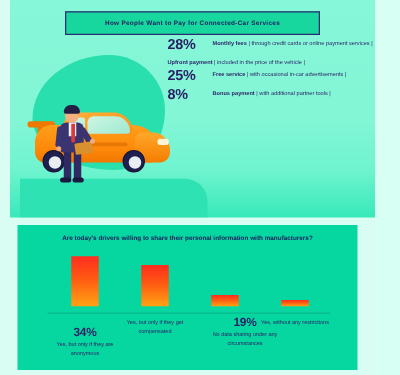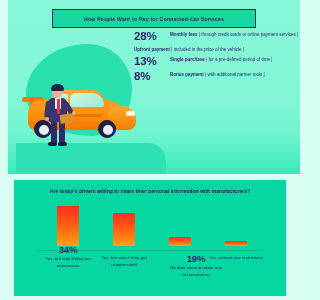--- a/index.html
+++ b/index.html
@@ -242,28 +242,28 @@
         </div>
       </div>
 
       <div class="row">
         <div class="desc">
           <b>Upfront payment</b>
           <span>| included in the price of the vehicle |</span>
         </div>
       </div>
 
-
       <div class="row">
-        <div class="pct">13%</div>
+        <div class="pct">25%</div>
         <div class="desc">
-          <b>Single purchase</b>
-          <span>| for a pre-defined period of time |</span>
+          <b>Free service</b>
+          <span>| with occasional in-car advertisements |</span>
         </div>
       </div>
+
 
       <div class="row">
         <div class="pct">8%</div>
         <div class="desc">
           <b>Bonus payment</b>
           <span>| with additional partner tools |</span>
         </div>
       </div>
 
     </div>
@@ -281,21 +281,21 @@
       <div class="bar-col" style="left:86px;">
         <div class="bar" style="height: 33px;"></div>
       </div>
       <div class="bar-col" style="left:142px;">
         <div class="bar" style="height: 9px;"></div>
       </div>
       <div class="bar-col" style="left:198px;">
         <div class="bar" style="height: 5px;"></div>
       </div>
 
-      <div class="lbl" style="left:24px; top:39px;text-align:center;">
+      <div class="lbl" style="left:24px; top:56px;text-align:center;">
         <div class="n">34%</div>
         <div class="t">Yes, but only if they are anonymous</div>
       </div>
       <div class="lbl" style="left:80px; top:48px;">
         <div class="t">Yes, but only if they get compensated</div>
       </div>
       <div class="lbl" style="left:152px; top:48px;">
         <div class="n">19%</div>
         <div class="t">No data sharing under any circumstances</div>
       </div>

